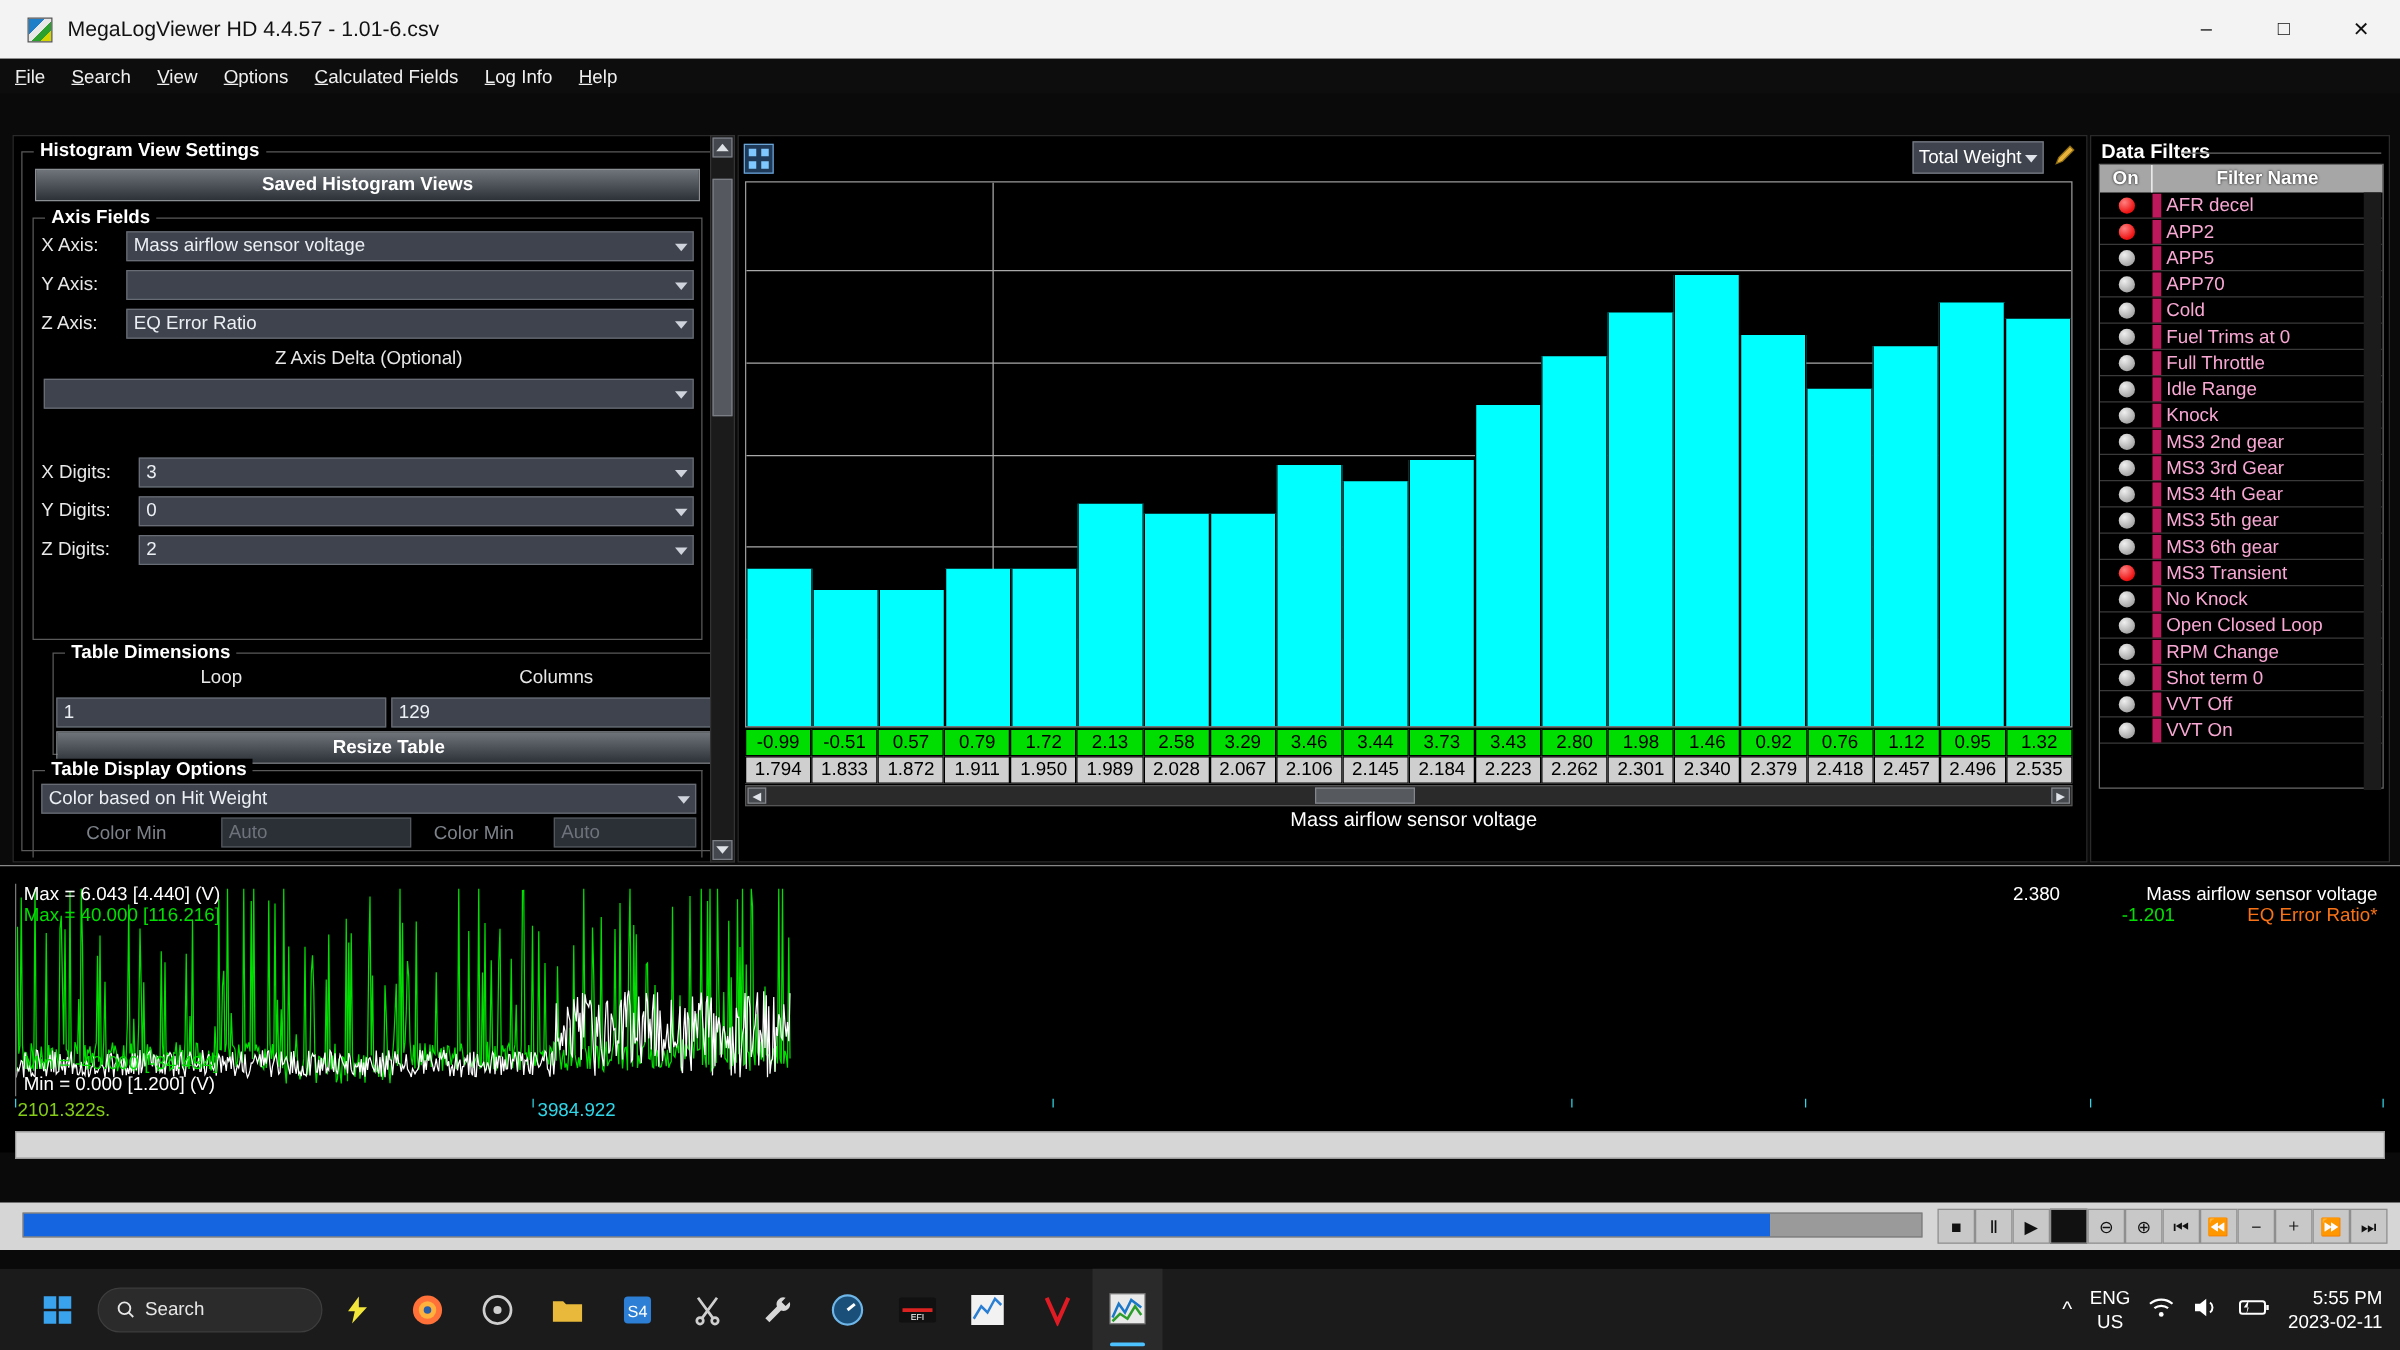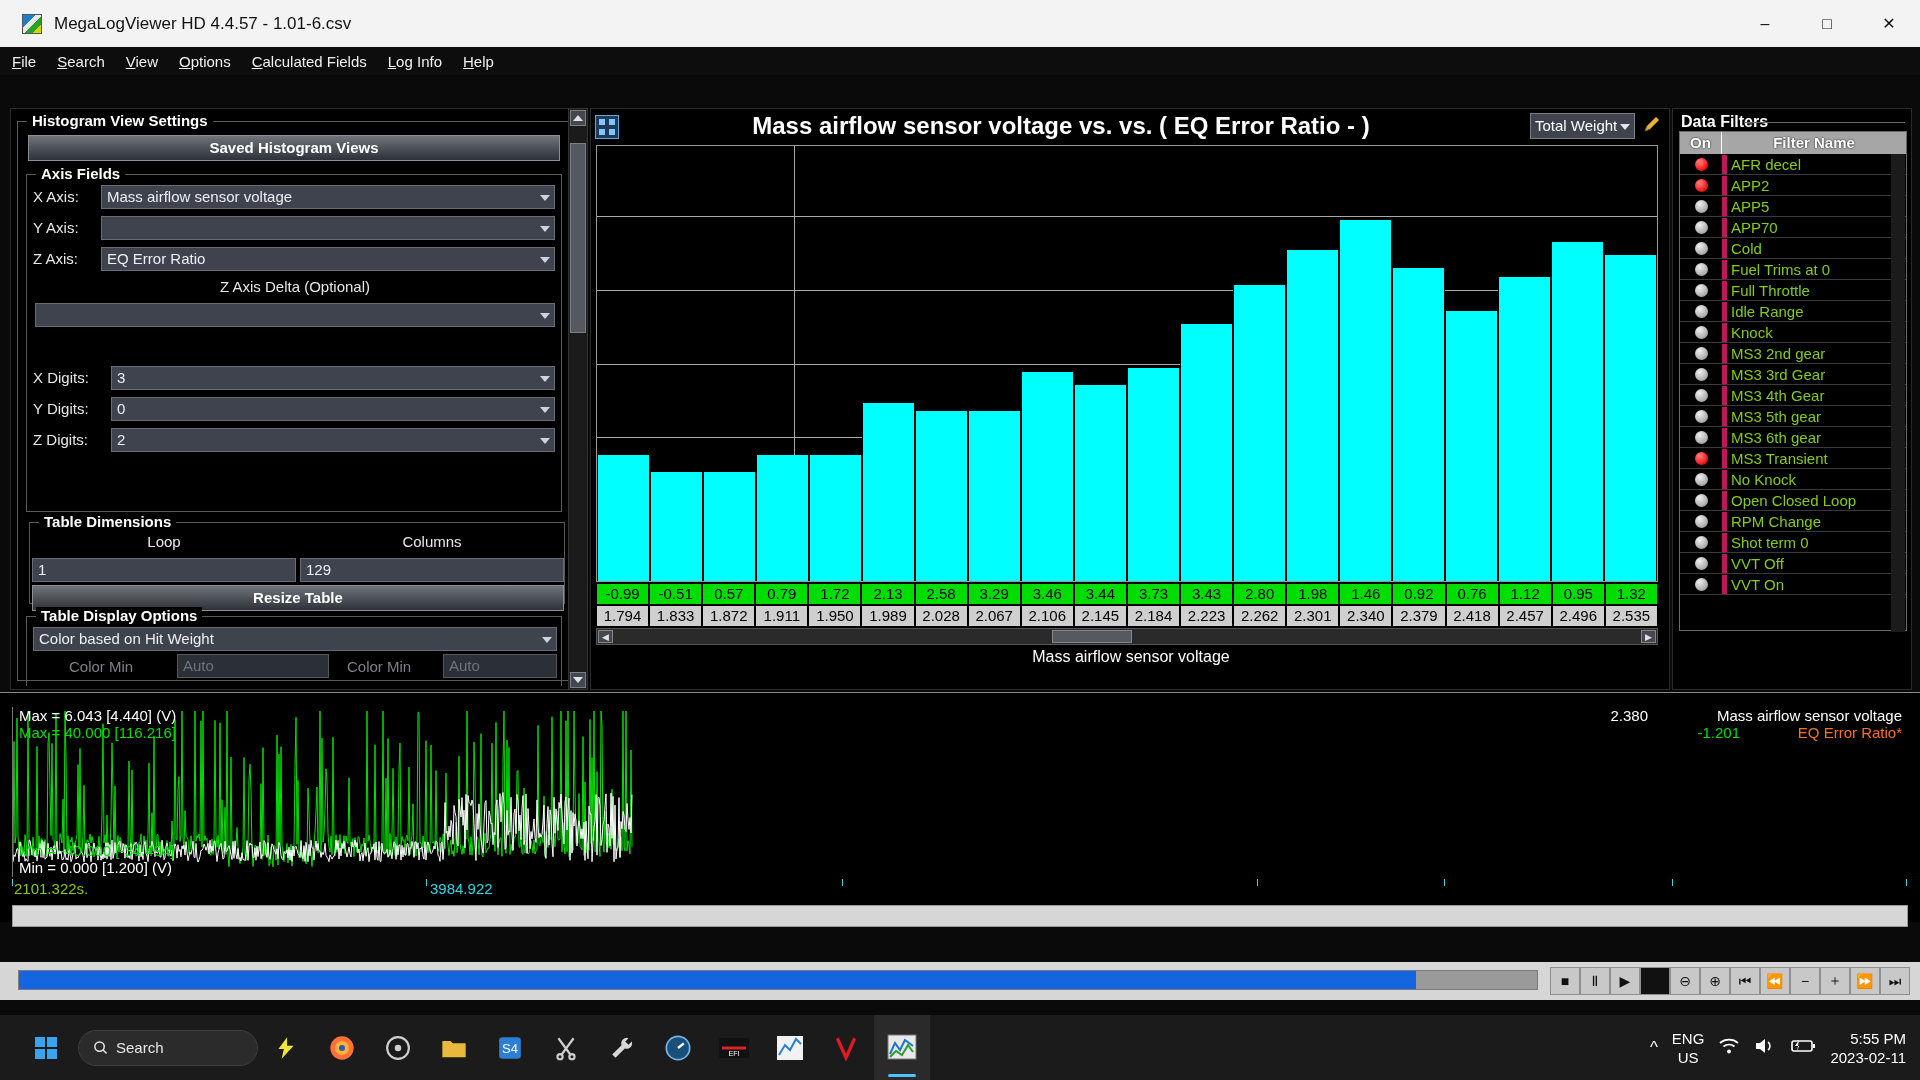--- a/index.html
+++ b/index.html
@@ -104,21 +104,21 @@
   #fline { position:absolute; left:72px; top:13px; right:6px; height:1px; background:#6a6a6a; }
   #fbox { position:absolute; left:6px; top:22px; width:228px; height:500px; border:1px solid #6a6a6a; }
   #fhead { display:flex; height:22px; background:#a6a6a6; }
   #fhead .h1 { width:42px; text-align:center; font-weight:bold; color:#fff; font-size:15px; line-height:21px;
                text-shadow:0 0 2px #000; border-right:1px solid #fff; }
   #fhead .h2 { flex:1; text-align:center; font-weight:bold; color:#fff; font-size:15px; line-height:21px;
                text-shadow:0 0 2px #000; }
   .frow { display:flex; height:21px; align-items:center; border-bottom:1px solid #3a3a3a; }
   .frow .dot { width:42px; display:flex; justify-content:center; }
   .frow .dot i { width:13px; height:13px; border-radius:50%; display:block; }
-  .frow .nm { flex:1; color:#84cc16; font-size:15px; padding-left:4px; border-left:5px solid #be185d; line-height:19px; }
+  .frow .nm { flex:1; color:#f9a8d4; font-size:15px; padding-left:4px; border-left:7px solid #be185d; line-height:19px; }
   #fscroll { position:absolute; right:1px; top:22px; width:14px; height:478px; background:#1b1b1b; }
 
   
   #logpane { position:absolute; left:0; top:692px; width:1920px; height:230px; background:#000;
              border-top:1px solid #888; }
   #logcanvas { position:absolute; left:12px; top:14px; width:1896px; height:170px; background:#000;
              border-left:1px solid #777; overflow:hidden; }
   .stat { position:absolute; font-size:15px; white-space:nowrap; }
   #timeline { position:absolute; left:12px; top:186px; width:1896px; height:22px; }
   .tick { position:absolute; top:0; width:1px; height:7px; background:#2fd7e8; }
@@ -195,21 +195,21 @@
         <div class="lbl" style="position:absolute;left:6px;top:194px;">X Digits:</div>
         <div class="fld combo" style="position:absolute;left:84px;top:191px;width:444px;">3</div>
 
         <div class="lbl" style="position:absolute;left:6px;top:225px;">Y Digits:</div>
         <div class="fld combo" style="position:absolute;left:84px;top:222px;width:444px;">0</div>
 
         <div class="lbl" style="position:absolute;left:6px;top:256px;">Z Digits:</div>
         <div class="fld combo" style="position:absolute;left:84px;top:253px;width:444px;">2</div>
       </div>
 
-      <div class="grp" style="left:11px;top:400px;width:536px;height:82px;">
+      <div class="grp" style="left:24px;top:400px;width:536px;height:82px;">
         <div class="glabel">Table Dimensions</div>
         <div class="lbl" style="position:absolute;left:0;top:10px;width:268px;text-align:center;">Loop</div>
         <div class="lbl" style="position:absolute;left:268px;top:10px;width:268px;text-align:center;">Columns</div>
         <div class="fld" style="position:absolute;left:2px;top:35px;width:264px;">1</div>
         <div class="fld" style="position:absolute;left:270px;top:35px;width:264px;">129</div>
         <div class="btnbar" style="position:absolute;left:2px;top:62px;width:532px;">Resize Table</div>
       </div>
 
       <div class="grp" style="left:8px;top:494px;width:536px;height:70px;border-bottom:none;">
         <div class="glabel">Table Display Options</div>
@@ -234,21 +234,20 @@
   </div>
 
   <div id="chartwrap">
     <div id="charttop">
       <div id="gridicon">
         <i style="left:3px;top:3px"></i>
           <i style="right:3px;top:3px"></i>
         <i style="left:3px;bottom:3px"></i>
           <i style="right:3px;bottom:3px"></i>
       </div>
-      <div id="charttitle">Mass airflow sensor voltage vs.   vs. ( EQ Error Ratio -   )</div>
       <div id="totalweight">Total Weight</div>
       <svg id="pencil" viewBox="0 0 18 18">
         <path d="M2 16 L4 11 L13 2 L16 5 L7 14 Z" fill="#e8b23a" stroke="#8a6a10"></path>
       </svg>
     </div>
 
     <div id="plot">
       <div class="hline" style="top:16%"></div>
       <div class="hline" style="top:33%"></div>
       <div class="hline" style="top:50%"></div>

